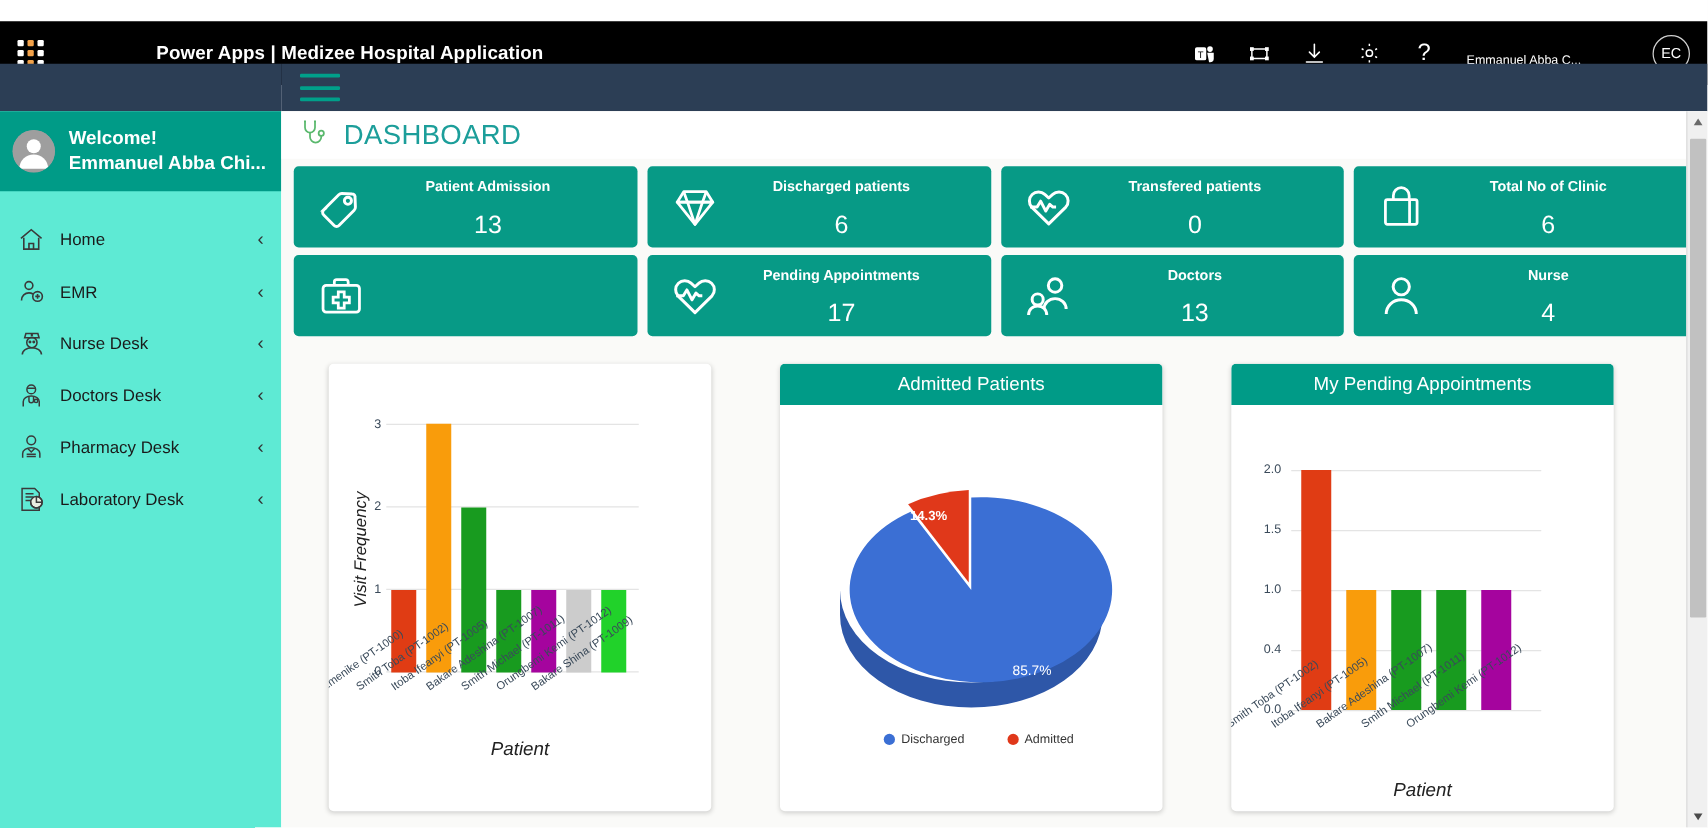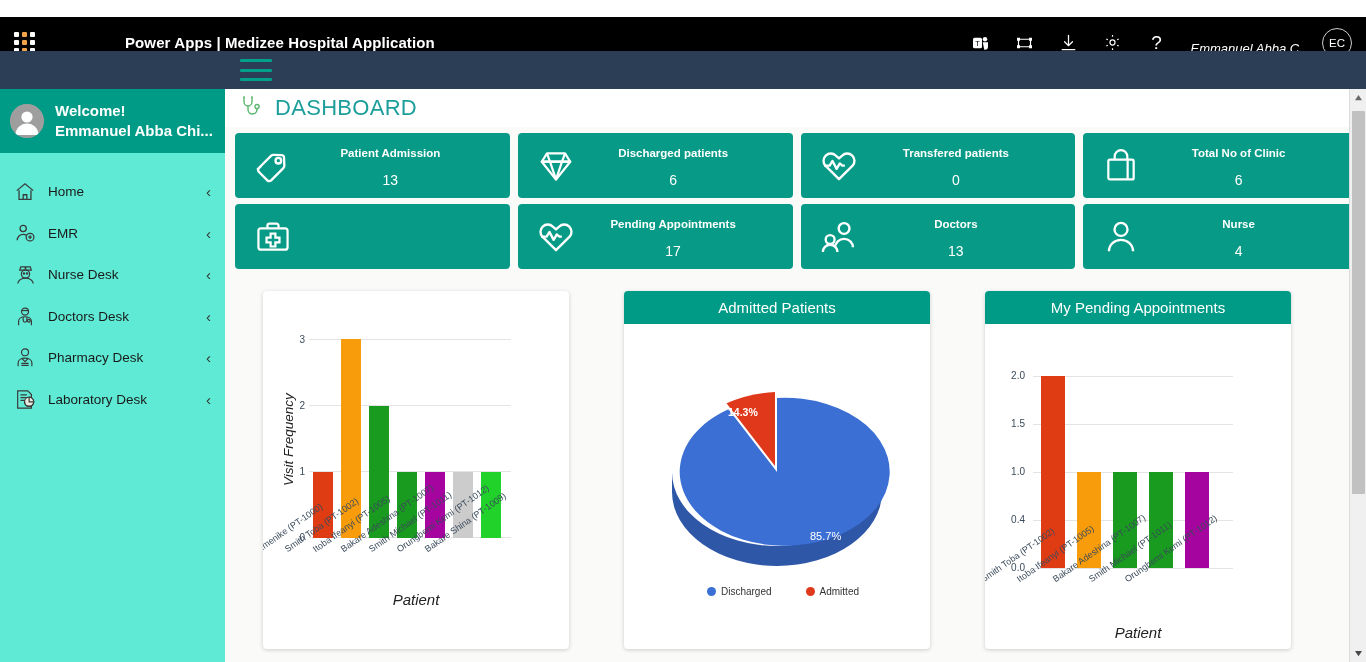--- a/index.html
+++ b/index.html
@@ -27,26 +27,27 @@
     letter-spacing: .1px; white-space: nowrap;
   }
   .topbar-right {
     margin-left: auto; display: flex; align-items: center; height: 51px; padding-right: 14px;
   }
   .tb-icon {
     width: 44px; height: 51px; display: flex; align-items: center; justify-content: center;
     color: #ffffff; cursor: pointer;
   }
   .tb-user {
-    color: #ffffff; font-size: 13px; margin: 12px 12px 0 12px; white-space: nowrap; font-style: italic;
+    color: #ffffff; font-size: 10px; margin: 12px 12px 0 12px; white-space: nowrap;
   }
   .avatar-circle {
     width: 30px; height: 30px; border-radius: 50%; border: 1px solid #cfcfcf;
     color: #ffffff; font-size: 11.5px; display: flex; align-items: center; justify-content: center;
     cursor: pointer;
+    margin-left: 45px;
   }
 
   
   .navbar2 {
     position: absolute; left: 225px; top: 51px; width: 1141px; height: 38px;
     background: #2c3e55;
   }
   .hamburger {
     position: absolute; left: 15px; top: 8px; width: 32px; height: 22px;
     display: flex; flex-direction: column; justify-content: space-between; cursor: pointer;
@@ -95,21 +96,21 @@
   
   .kpi-wrap { padding: 6px 8px 0 10px; }
   .kpi-row { display: flex; gap: 8px; margin-bottom: 6px; }
   .kpi-card {
     flex: 1 1 0; height: 65px; background: #079a86; border-radius: 4px;
     display: flex; align-items: center; color: #ffffff; position: relative; cursor: pointer;
   }
   .kpi-icon { width: 76px; flex: 0 0 76px; display: flex; align-items: center; justify-content: center; }
   .kpi-body { flex: 1 1 auto; text-align: center; padding-right: 40px; }
   .kpi-label { font-size: 11.5px; font-weight: bold; }
-  .kpi-value { font-size: 14px; margin-top: 11px; }
+  .kpi-value { font-size: 20px; margin-top: 11px; }
 
   
   .charts { display: flex; padding: 16px 12px 0 38px; gap: 55px; }
   .chart-card {
     width: 306px; background: #ffffff; border-radius: 4px;
     box-shadow: 0 1px 4px rgba(0,0,0,.18); overflow: hidden; position: relative; height: 358px;
   }
   .chart-head {
     height: 33px; background: #009B87; color: #ffffff; font-size: 15px;
     display: flex; align-items: center; justify-content: center;

